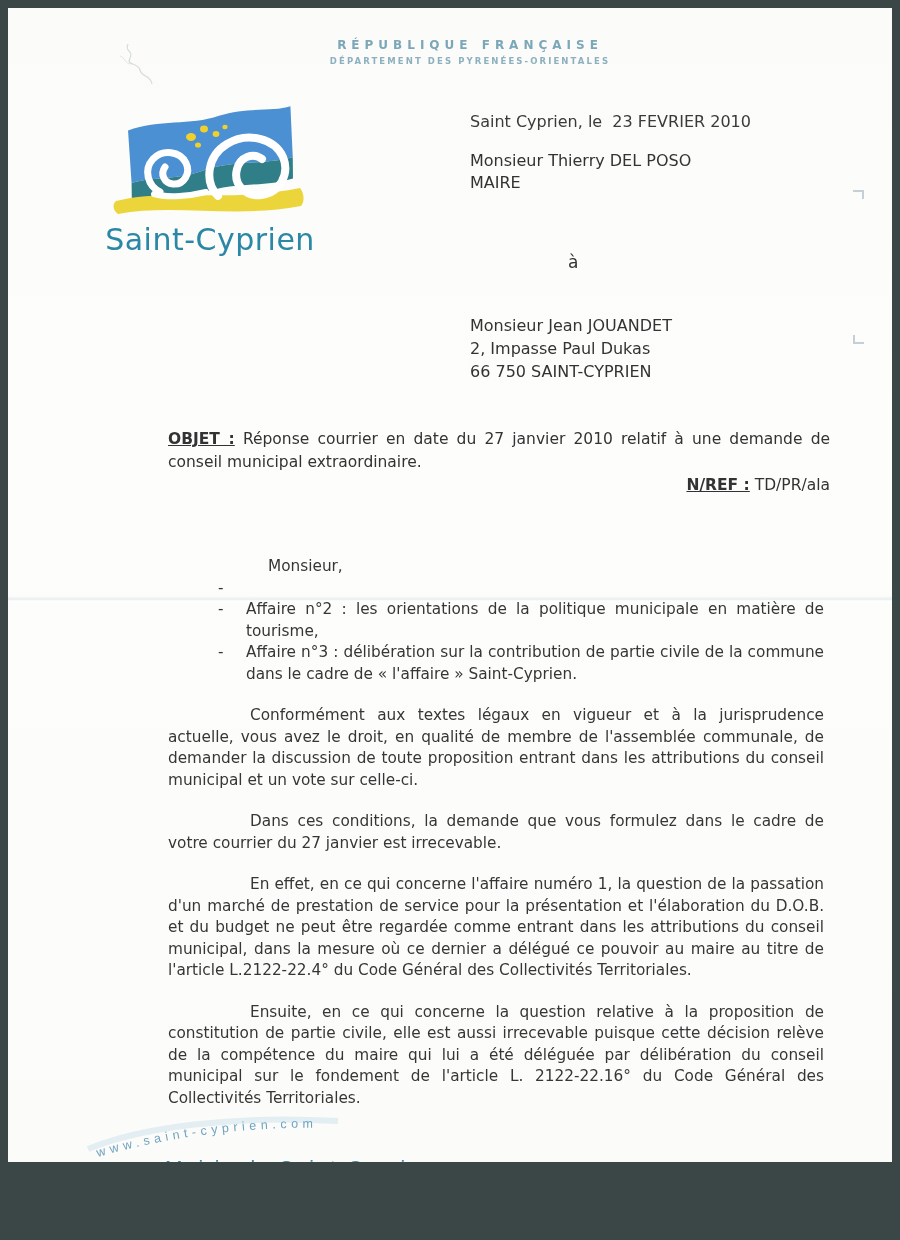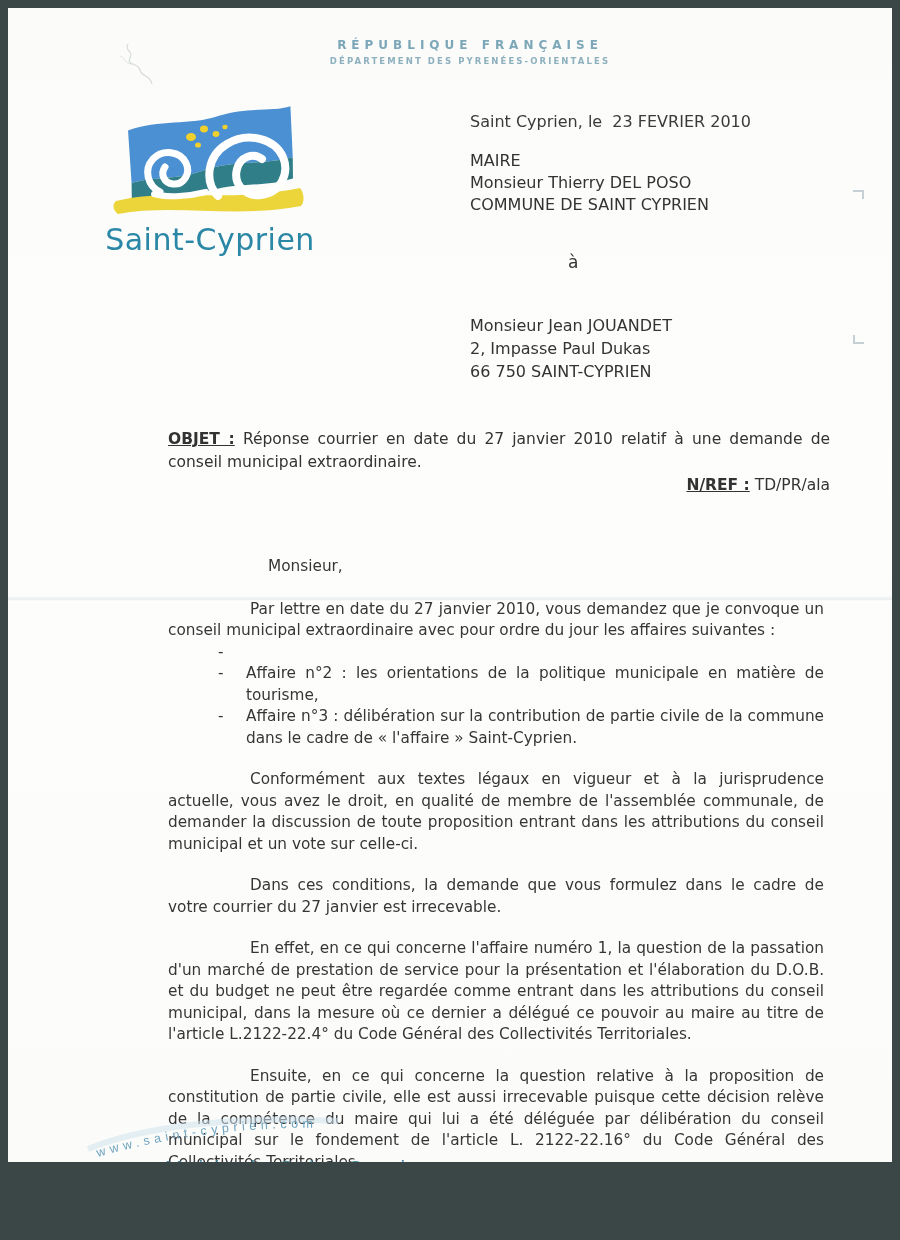--- a/index.html
+++ b/index.html
@@ -104,41 +104,39 @@
         <ellipse cx="104" cy="41" rx="3" ry="2.6"></ellipse>
         <ellipse cx="131" cy="23" rx="2.6" ry="2.3"></ellipse>
       </g>
     </svg>
     <div class="logo-text">Saint-Cyprien</div>
   </div>
 
   <div class="date-line">Saint Cyprien, le  23 FEVRIER 2010</div>
 
   <div class="sender">
+    <div>Monsieur Thierry DEL POSO</div>
     <div>MAIRE</div>
-    <div>Monsieur Thierry DEL POSO</div>
-    <div>COMMUNE DE SAINT CYPRIEN</div>
   </div>
 
   <div class="a-sep">à</div>
 
   <div class="recipient">
     <div>Monsieur Jean JOUANDET</div>
     <div>2, Impasse Paul Dukas</div>
     <div>66 750 SAINT-CYPRIEN</div>
   </div>
 
   <div class="objet">
     <div><span class="lbl">OBJET :</span> <span>Réponse courrier en date du 27 janvier 2010 relatif à une demande de conseil municipal extraordinaire.</span></div>
     <div class="nref-row"><span class="lbl">N/REF :</span> <span>TD/PR/ala</span></div>
   </div>
 
   <div class="letter-body">
     <div class="salutation">Monsieur,</div>
-    <p class="para first">Par lettre en date du 27 janvier 2010, vous demandez que je convoque un conseil municipal extraordinaire avec pour ordre du jour les affaires suivantes :</p>
     <div class="list">
       <div class="list-item">
         <span class="marker">-</span>
       </div>
       <div class="list-item">
         <span class="marker">-</span>
         <span class="txt">Affaire n°2 : les orientations de la politique municipale en matière de tourisme,</span>
       </div>
       <div class="list-item">
         <span class="marker">-</span>

